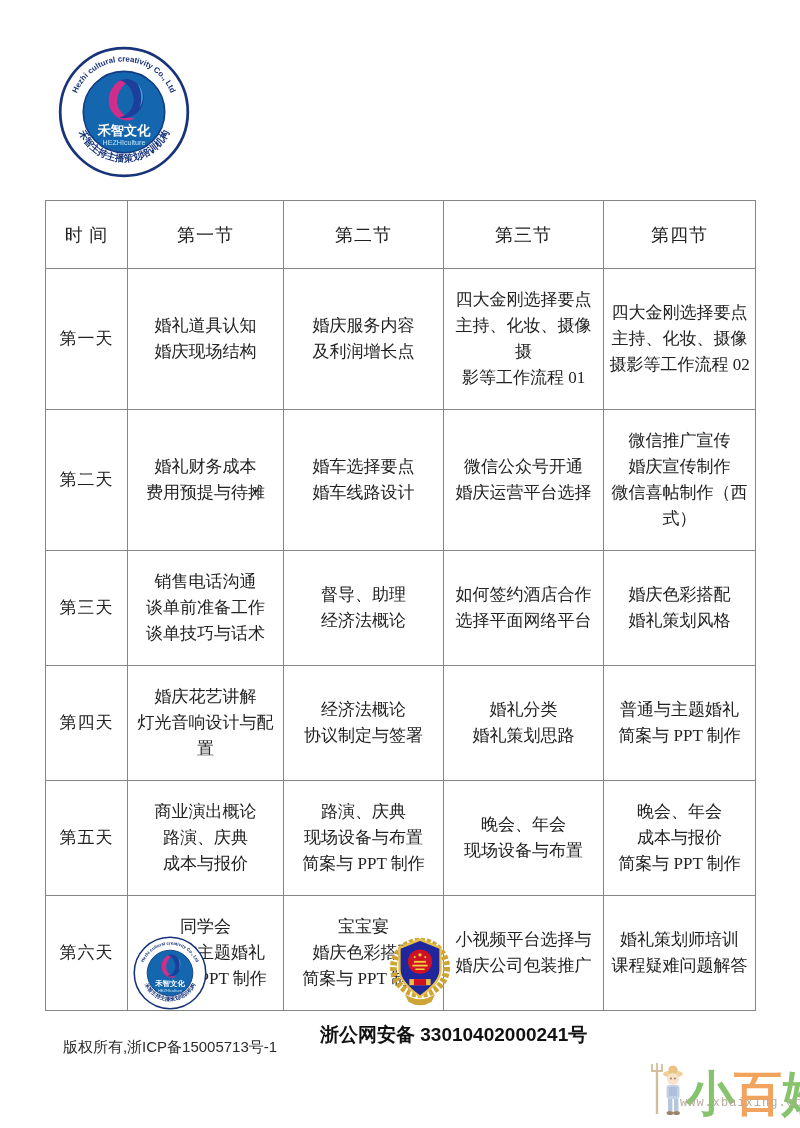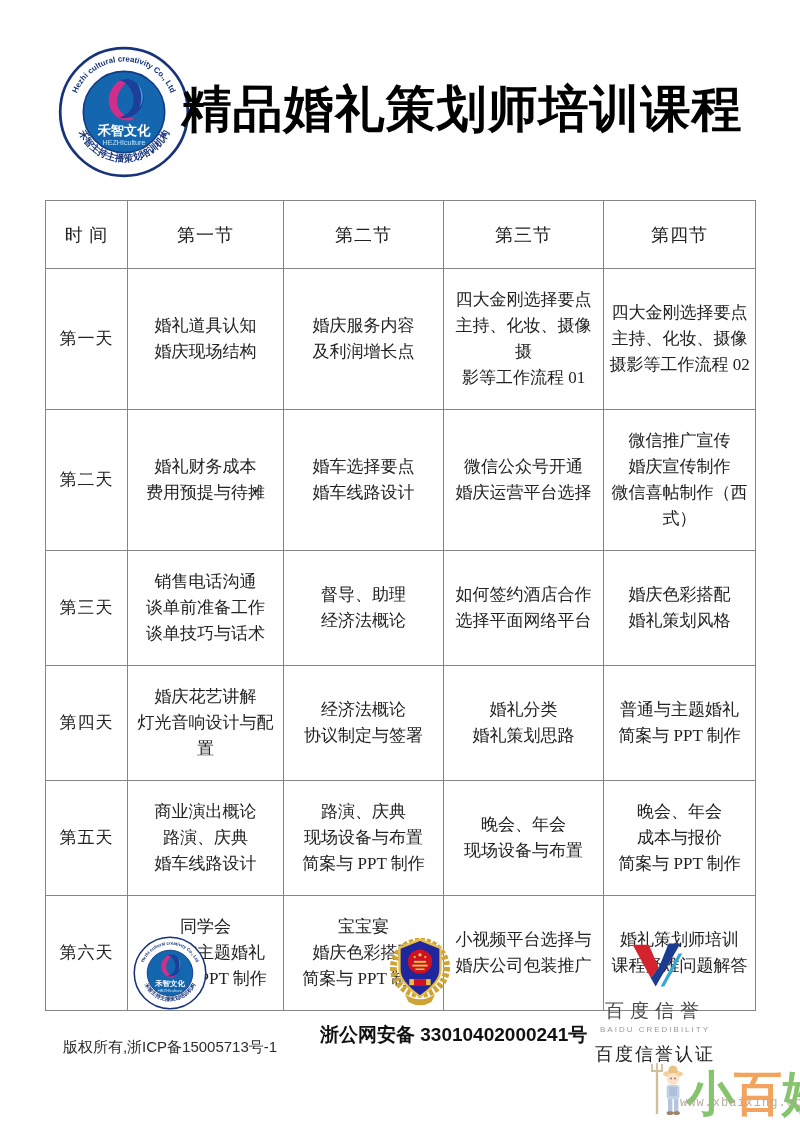--- a/index.html
+++ b/index.html
@@ -91,21 +91,20 @@
       <path id="arcBotH" d="M15 60 A45 45 0 0 0 105 60"></path>
     </defs>
     <text font-size="7.2" font-weight="bold" fill="#17337a" text-anchor="middle" font-family="Liberation Sans, sans-serif">
       <textPath href="#arcTopH" startOffset="50%">Hezhi cultural creativity Co., Ltd</textPath>
     </text>
     <text font-size="8.6" font-weight="bold" fill="#17337a" text-anchor="middle" font-family="Liberation Sans, sans-serif">
       <textPath href="#arcBotH" startOffset="50%">禾智主持主播策划培训机构</textPath>
     </text>
   </svg>
 
-  <h1 class="page-title">精品婚礼策划师培训课程</h1>
 
   <table class="schedule">
     <colgroup>
       <col style="width:82px">
         <col style="width:156px">
         <col style="width:160px">
       <col style="width:160px">
         <col style="width:152px">
     </colgroup>
     <tbody>
@@ -194,21 +193,21 @@
       <td>
             <div class="cell">普通与主题婚礼
 简案与 PPT 制作</div>
           </td>
     </tr>
     <tr class="r4">
       <td class="day">第五天</td>
       <td>
             <div class="cell">商业演出概论
 路演、庆典
-婚车线路设计</div>
+成本与报价</div>
           </td>
       <td>
             <div class="cell">路演、庆典
 现场设备与布置
 简案与 PPT 制作</div>
           </td>
       <td>
             <div class="cell">晚会、年会
 现场设备与布置</div>
           </td>
@@ -276,30 +275,20 @@
       <circle cx="57" cy="33" r="1.4" fill="#f4d03f"></circle>
       <rect x="42" y="38" width="16" height="2.4" fill="#f4d03f"></rect>
       <rect x="40" y="43" width="20" height="2.4" fill="#f4d03f"></rect>
       <rect x="44" y="48" width="12" height="2" fill="#f4d03f"></rect>
       <path d="M36 62 h28 v8 h-28 z" fill="#e8c04a"></path>
       <path d="M42 62 h16 v8 h-16 z" fill="#cf1126"></path>
     </svg>
     <div class="police-no">浙公网安备 33010402000241号</div>
   </div>
 
-  <div class="footer-item f-right">
-    <svg class="baidu-v" viewBox="0 0 100 85">
-      <polygon points="14,10 40,10 56,47 43,63" fill="#d5232e"></polygon>
-      <polygon points="43,63 56,47 72,8 91,8 51,77" fill="#1b3c8f"></polygon>
-      <polygon points="59,77 88,24 94,24 65,77" fill="#35a8d8"></polygon>
-    </svg>
-    <div class="baidu-cn">百度信誉</div>
-    <div class="baidu-en">BAIDU CREDIBILITY</div>
-    <div class="baidu-cert">百度信誉认证</div>
-  </div>
 
   <div class="watermark">
     <svg class="wm-farmer" viewBox="0 0 36 58">
       <line x1="7" y1="8" x2="7" y2="52" stroke="#c9b38a" stroke-width="2.4"></line>
       <line x1="2" y1="2" x2="2" y2="10" stroke="#c9b38a" stroke-width="1.8"></line>
       <line x1="7" y1="1" x2="7" y2="9" stroke="#c9b38a" stroke-width="1.8"></line>
       <line x1="12" y1="2" x2="12" y2="10" stroke="#c9b38a" stroke-width="1.8"></line>
       <line x1="1" y1="9" x2="13" y2="9" stroke="#c9b38a" stroke-width="2"></line>
       <ellipse cx="23" cy="12" rx="10" ry="3.4" fill="#ecc98b"></ellipse>
       <circle cx="23" cy="8" r="4.6" fill="#e7b96d"></circle>

